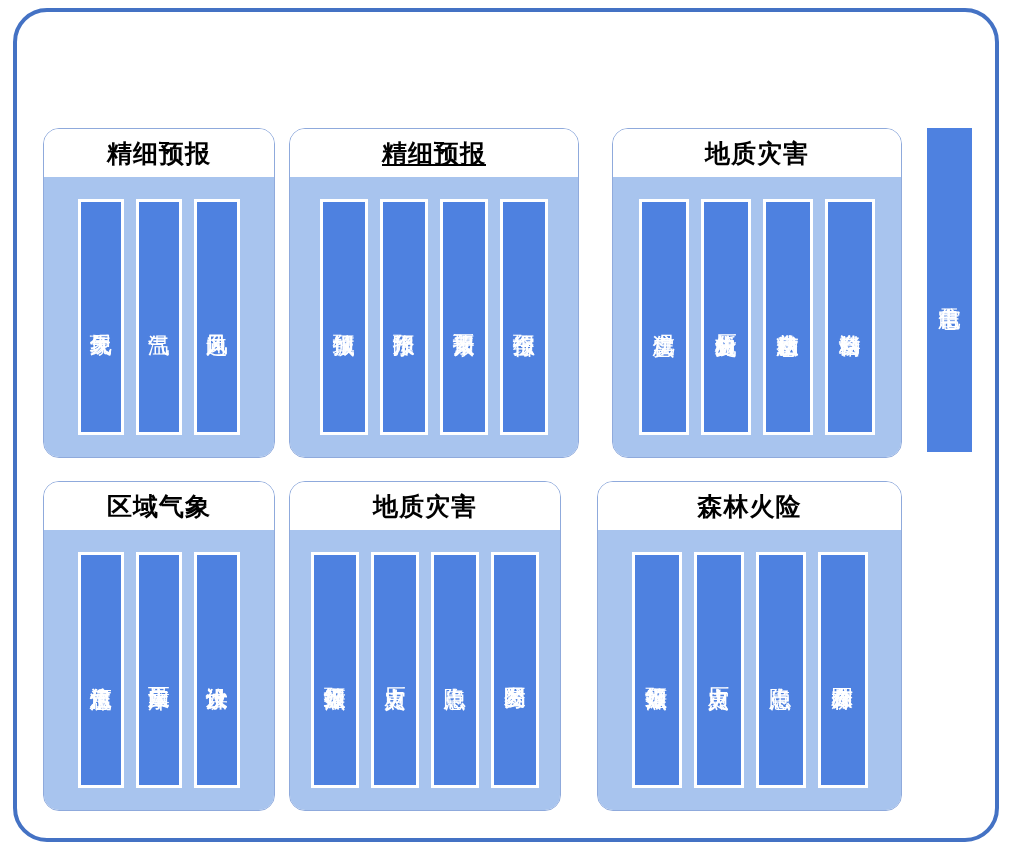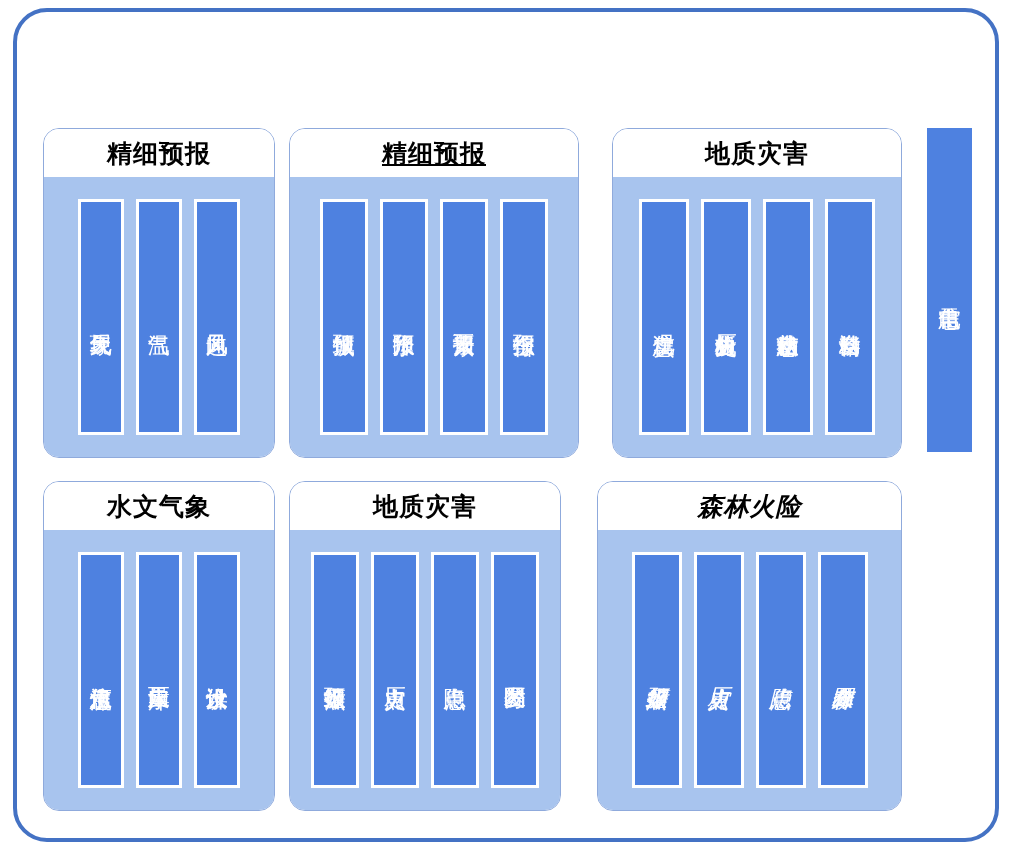--- a/index.html
+++ b/index.html
@@ -202,21 +202,21 @@
       </div>
     </div>
   </div>
 
   <div class="side-bar">
     <span class="side-bar-label">雷电信息</span>
   </div>
 
   <div class="panel p4" style="left:43px; top:481px; width:232px; height:330px;">
     <div class="panel-header">
-      <span class="panel-title">水文气象</span>
+      <span class="panel-title">区域气象</span>
     </div>
     <div class="panel-body">
       <div class="vbar">
         <span class="vbar-label">河流水位信息</span>
       </div>
       <div class="vbar">
         <span class="vbar-label">水库集雨量</span>
       </div>
       <div class="vbar">
         <span class="vbar-label">设计洪水位</span>
@@ -237,21 +237,21 @@
       </div>
       <div class="vbar">
         <span class="vbar-label">隐患点</span>
       </div>
       <div class="vbar">
         <span class="vbar-label">易发分区图</span>
       </div>
     </div>
   </div>
 
-  <div class="panel p6" style="left:597px; top:481px; width:305px; height:330px;font-style:italic;">
+  <div class="panel p6" style="left:597px; top:481px; width:305px; height:330px;">
     <div class="panel-header">
       <span class="panel-title">森林火险</span>
     </div>
     <div class="panel-body">
       <div class="vbar">
         <span class="vbar-label">站点预报等级</span>
       </div>
       <div class="vbar">
         <span class="vbar-label">历史灾点</span>
       </div>

